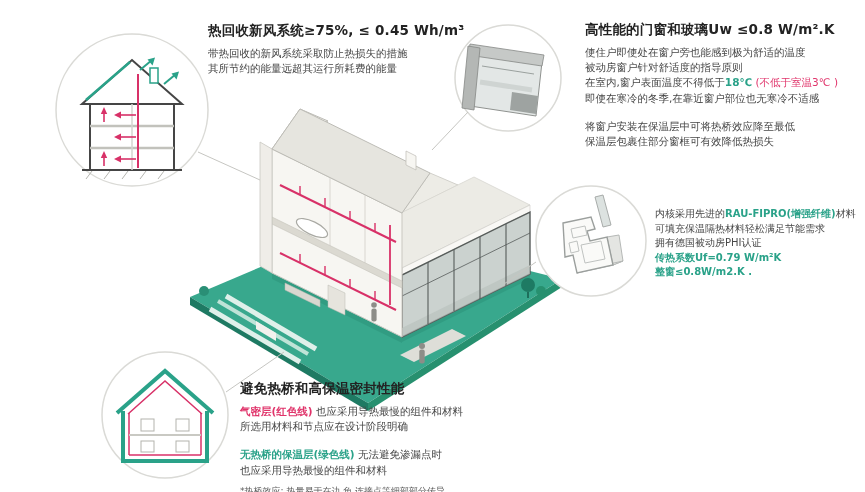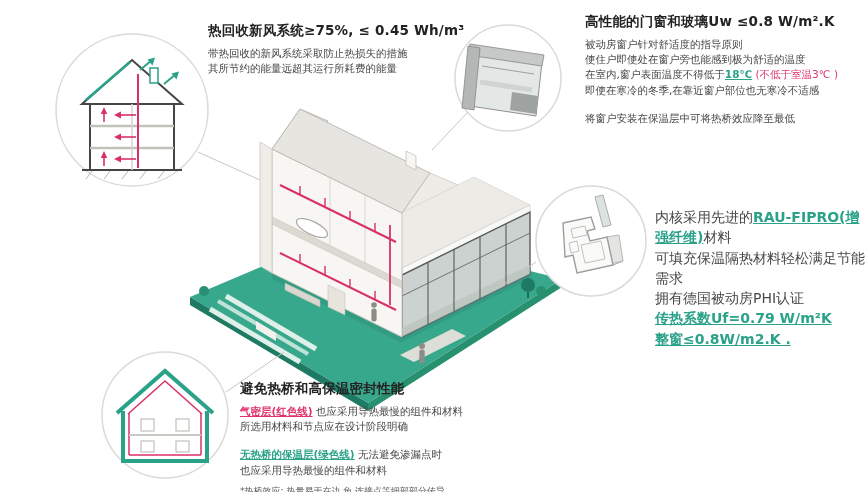--- a/index.html
+++ b/index.html
@@ -5,27 +5,27 @@
   * { margin:0; padding:0; box-sizing:border-box; }
   html,body { background:#ffffff; }
   body { font-family:"DejaVu Sans","Liberation Sans",sans-serif; }
   .canvas { position:relative; width:865px; height:492px; background:#ffffff; overflow:hidden; }
   .abs { position:absolute; }
   .title { font-size:13.5px; font-weight:bold; color:#232323; letter-spacing:.2px; white-space:nowrap; margin-bottom:6px; }
   .body-text { font-size:10.5px; color:#474747; line-height:1.45; }
   .body-text div { min-height:13px; }
   .green { color:#2AA289; }
   .pink  { color:#E0336A; }
-  .bold  { font-weight:bold;text-decoration:underline; }
+  .bold  { font-weight:bold; }
   .gap   { height:8px; }
   .footnote { font-size:9px; color:#5A5A5A; margin-top:7px; }
   .hrv-text     { left:208px; top:22px;  width:270px; }
-  .window-text  { left:585px; top:13px;  width:278px; }
+  .window-text  { left:585px; top:21px;  width:278px; }
   .profile-text { left:655px; top:207px; width:210px; font-size:10px; }
-  .profile-text .body-text { font-size:14px; }
+  .profile-text .body-text { font-size:10px; }
   .thermal-text { left:240px; top:380px; width:330px; }
   .main-house   { left:160px; top:85px;  z-index:1; }
   .circle-wrap  { position:absolute; z-index:2; }
   .hrv-circle     { left:52px;  top:30px;  }
   .window-circle  { left:452px; top:22px;  }
   .profile-circle { left:533px; top:183px; }
   .thermal-circle { left:99px;  top:349px; }
   .connectors { position:absolute; left:0; top:0; z-index:3; pointer-events:none; }
   .textlayer { z-index:4; }
 </style>
@@ -205,28 +205,29 @@
     <div class="title">热回收新风系统≥75%, ≤ 0.45 Wh/m³</div>
     <div class="body-text">
       <div>带热回收的新风系统采取防止热损失的措施</div>
       <div>其所节约的能量远超其运行所耗费的能量</div>
     </div>
   </div>
 
   <div class="abs textlayer window-text">
     <div class="title">高性能的门窗和玻璃Uw ≤0.8 W/m².K</div>
     <div class="body-text">
+      <div>使住户即使处在窗户旁也能感到极为舒适的温度</div>
       <div>被动房窗户针对舒适度的指导原则</div>
-      <div>使住户即使处在窗户旁也能感到极为舒适的温度</div>
       <div>
         <span>在室内,窗户表面温度不得低于</span><span class="green bold">18℃</span><span class="pink"> (不低于室温3℃ )</span>
       </div>
       <div>即使在寒冷的冬季,在靠近窗户部位也无寒冷不适感</div>
       <div class="gap"></div>
       <div>将窗户安装在保温层中可将热桥效应降至最低</div>
+      <div>保温层包裹住部分窗框可有效降低热损失</div>
     </div>
   </div>
 
   <div class="abs textlayer profile-text">
     <div class="body-text">
       <div>
         <span>内核采用先进的</span><span class="green bold">RAU-FIPRO(增强纤维)</span><span>材料</span>
       </div>
       <div>可填充保温隔热材料轻松满足节能需求</div>
       <div>拥有德国被动房PHI认证</div>

